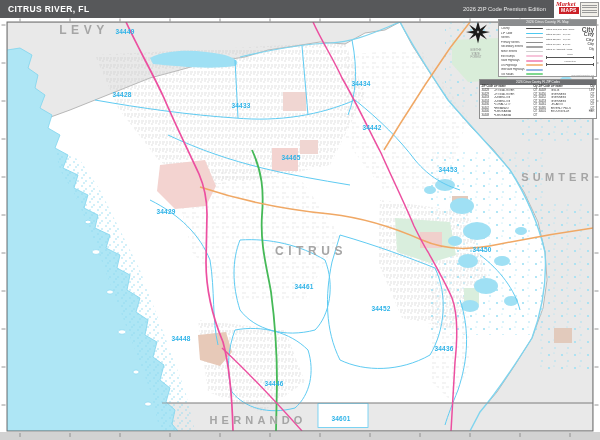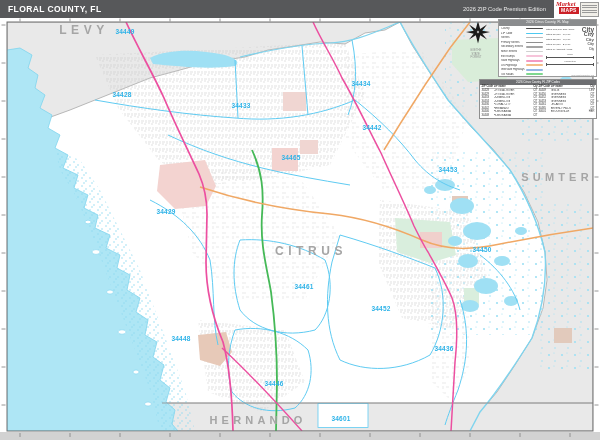--- a/index.html
+++ b/index.html
@@ -247,21 +247,21 @@
         <line x1="1.5" y1="329" x2="5.5" y2="329"></line>
         <line x1="594.5" y1="329" x2="598.5" y2="329"></line>
         <line x1="1.5" y1="367" x2="5.5" y2="367"></line>
         <line x1="594.5" y1="367" x2="598.5" y2="367"></line>
         <line x1="1.5" y1="405" x2="5.5" y2="405"></line>
         <line x1="594.5" y1="405" x2="598.5" y2="405"></line>
       </g>
   </svg>
 
   <div id="titlebar">
-    <span id="title">FLORAL COUNTY, FL</span>
+    <span id="title">CITRUS RIVER, FL</span>
     <span id="edition">2026 ZIP Code Premium Edition</span>
   </div>
   <div id="logo">
     <span class="script">Market</span>
     <span class="box">MAPS</span>
     <span class="fineprint">
         <i></i>
         <i></i>
         <i></i>
         <i></i>

